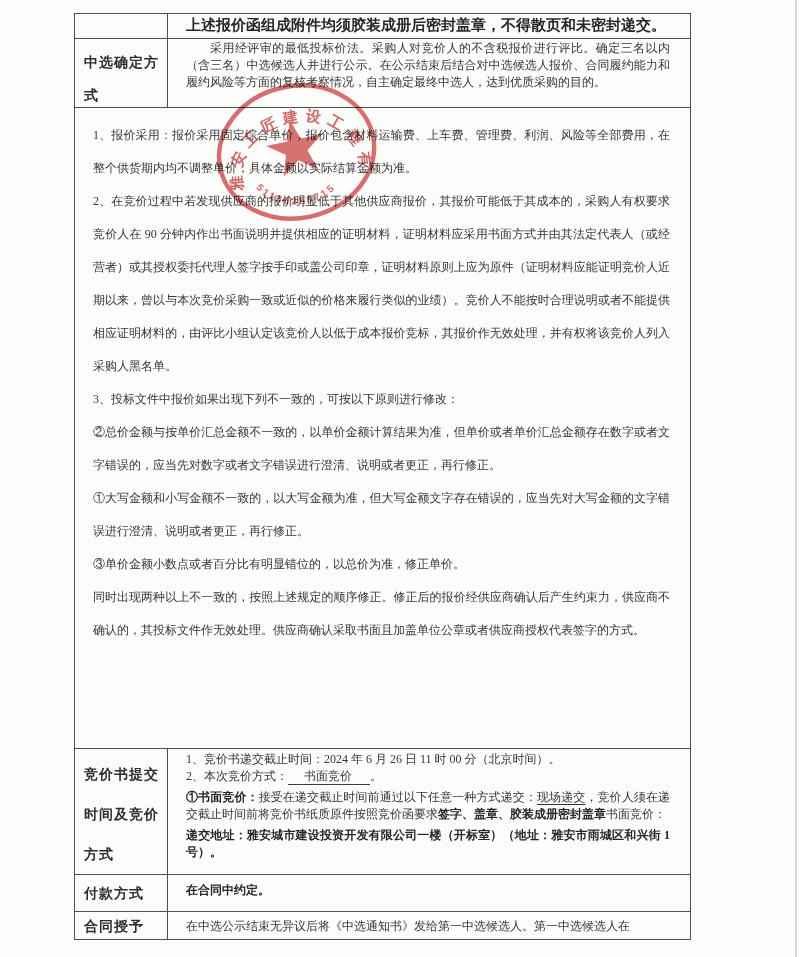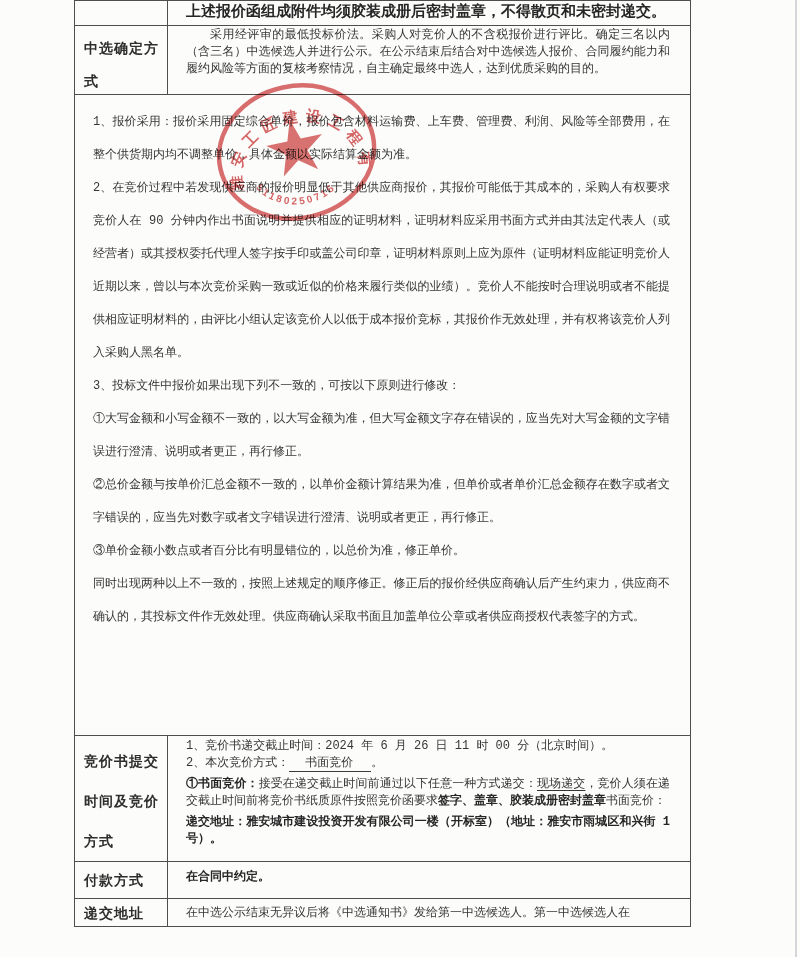--- a/index.html
+++ b/index.html
@@ -5,24 +5,23 @@
   html,body{margin:0;padding:0;}
   body{
     width:800px;height:957px;position:relative;overflow:hidden;
     background:#fcfcfb;
     font-family:"Liberation Serif","DejaVu Serif",serif;
     color:#353535;
   }
   .page{position:absolute;inset:0;}
   .scan-edge{position:absolute;top:0;bottom:0;right:3px;width:2px;background:#d5d6d7;}
   .doc-table{
-    position:absolute;left:74px;top:0;width:617px;
+    position:absolute;left:74px;top:13px;width:617px;
     border:1px solid #4e4e4e;box-sizing:border-box;
     background:transparent;
-    font-family:Liberation Mono, monospace;
   }
   .t-row{display:flex;box-sizing:border-box;}
   .t-row + .t-row{border-top:1px solid #4e4e4e;}
   .cell-label{
     width:93px;flex:0 0 93px;border-right:1px solid #4e4e4e;box-sizing:border-box;
     font-weight:bold;font-size:14px;color:#2e2e2e;
     padding:6px 4px 0 9px;letter-spacing:1px;line-height:22px;
     overflow:hidden;
   }
   .cell-content{
@@ -85,22 +84,22 @@
       <div class="cell-content">
           <p class="indent"><span>采用经评审的最低投标价法。采购人对竞价人的不含税报价进行评比。确定三名以内（含三名）中选候选人并进行公示。在公示结束后结合对中选候选人报价、合同履约能力和履约风险等方面的复核考察情况，自主确定最终中选人，达到优质采购的目的。</span></p>
         </div>
     </div>
 
     <div class="t-row row-quotation">
       <div class="cell-content">
           <p><span>1、报价采用：报价采用固定综合单价，报价包含材料运输费、上车费、管理费、利润、风险等全部费用，在整个供货期内均不调整单价，具体金额以实际结算金额为准。</span></p>
           <p><span>2、在竞价过程中若发现供应商的报价明显低于其他供应商报价，其报价可能低于其成本的，采购人有权要求竞价人在 90 分钟内作出书面说明并提供相应的证明材料，证明材料应采用书面方式并由其法定代表人（或经营者）或其授权委托代理人签字按手印或盖公司印章，证明材料原则上应为原件（证明材料应能证明竞价人近期以来，曾以与本次竞价采购一致或近似的价格来履行类似的业绩）。竞价人不能按时合理说明或者不能提供相应证明材料的，由评比小组认定该竞价人以低于成本报价竞标，其报价作无效处理，并有权将该竞价人列入采购人黑名单。</span></p>
           <p><span>3、投标文件中报价如果出现下列不一致的，可按以下原则进行修改：</span></p>
+          <p><span>②总价金额与按单价汇总金额不一致的，以单价金额计算结果为准，但单价或者单价汇总金额存在数字或者文字错误的，应当先对数字或者文字错误进行澄清、说明或者更正，再行修正。</span></p>
           <p><span>①大写金额和小写金额不一致的，以大写金额为准，但大写金额文字存在错误的，应当先对大写金额的文字错误进行澄清、说明或者更正，再行修正。</span></p>
-          <p><span>②总价金额与按单价汇总金额不一致的，以单价金额计算结果为准，但单价或者单价汇总金额存在数字或者文字错误的，应当先对数字或者文字错误进行澄清、说明或者更正，再行修正。</span></p>
           <p><span>③单价金额小数点或者百分比有明显错位的，以总价为准，修正单价。</span></p>
           <p><span>同时出现两种以上不一致的，按照上述规定的顺序修正。修正后的报价经供应商确认后产生约束力，供应商不确认的，其投标文件作无效处理。供应商确认采取书面且加盖单位公章或者供应商授权代表签字的方式。</span></p>
         </div>
     </div>
 
     <div class="t-row row-submission">
       <div class="cell-label">竞价书提交时间及竞价方式</div>
       <div class="cell-content">
           <p><span>1、竞价书递交截止时间：2024 年 6 月 26 日 11 时 00 分（北京时间）。</span></p>
           <p><span>2、本次竞价方式：</span><span class="uw">书面竞价</span><span>。</span></p>
@@ -110,21 +109,21 @@
     </div>
 
     <div class="t-row row-payment">
       <div class="cell-label">付款方式</div>
       <div class="cell-content">
           <p><span class="b">在合同中约定。</span></p>
         </div>
     </div>
 
     <div class="t-row row-award">
-      <div class="cell-label">递交地址</div>
+      <div class="cell-label">合同授予</div>
       <div class="cell-content">
           <p><span>在中选公示结束无异议后将《中选通知书》发给第一中选候选人。第一中选候选人在</span></p>
         </div>
     </div>
 
   </div>
 
   <div class="stamp">
     <svg width="172" height="152" viewBox="0 0 172 152" xmlns="http://www.w3.org/2000/svg">
       <defs>

